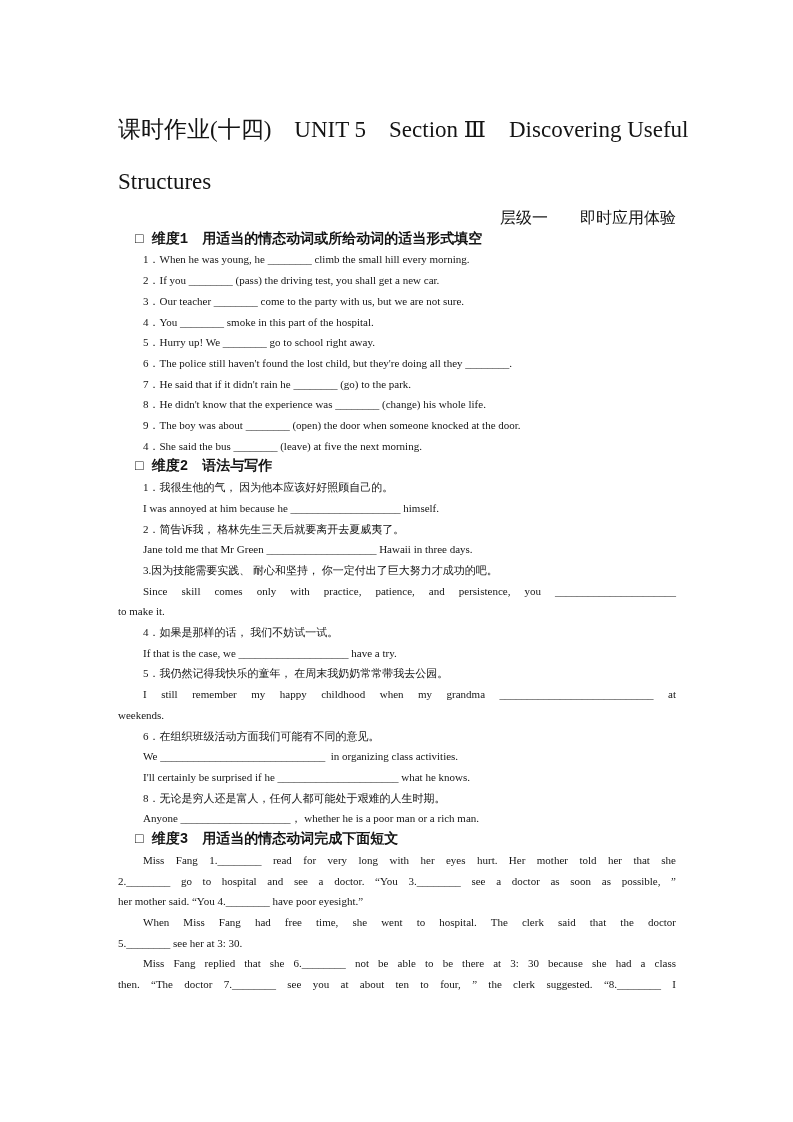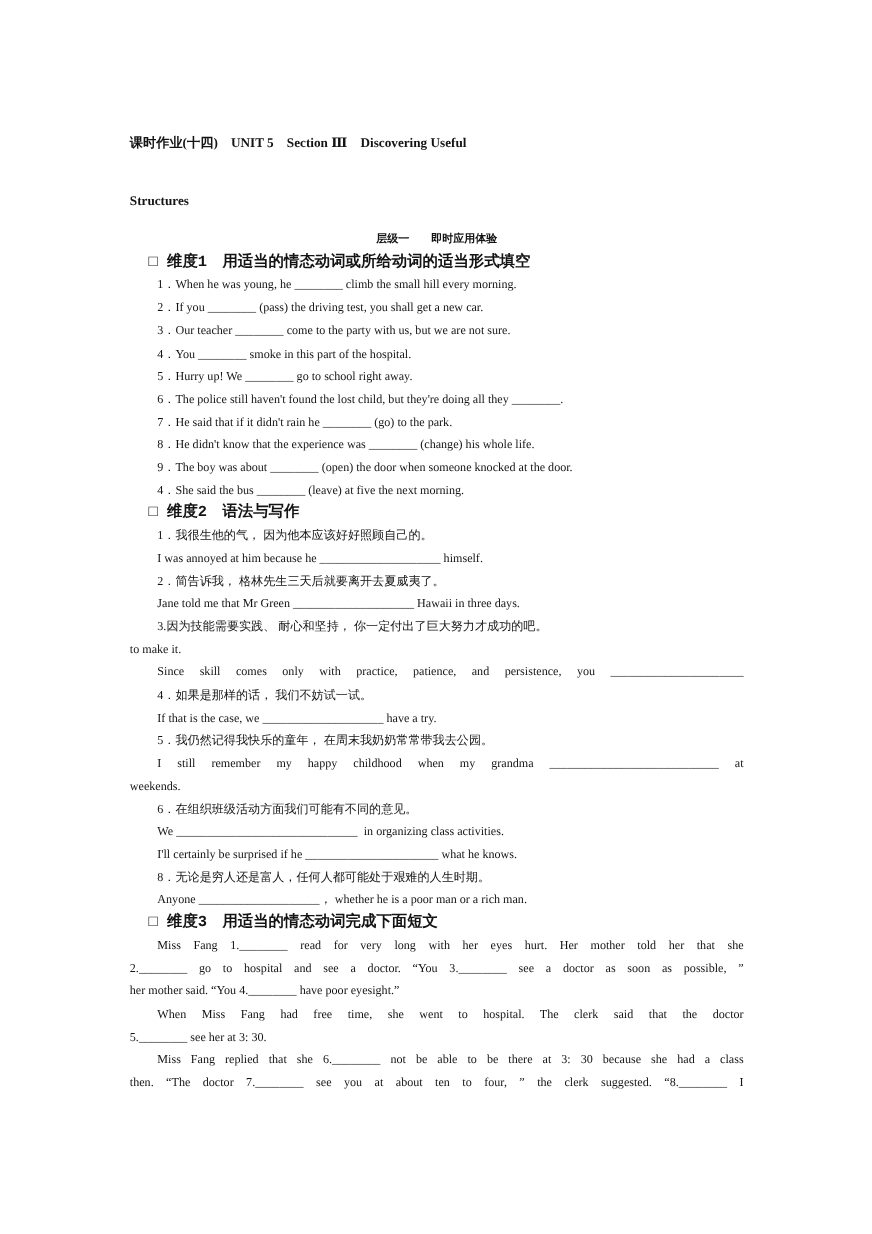--- a/index.html
+++ b/index.html
@@ -12,38 +12,38 @@
     overflow:hidden;
     font-family:"Liberation Serif","DejaVu Serif",serif;
   }
   .content{
     position:absolute;
     left:118px;top:104px;
     width:558px;
   }
   .title-line{
     font-family:"Liberation Serif","DejaVu Serif",serif;
-    font-weight:bold;
-    font-size:12px;
+    font-weight:normal;
+    font-size:23px;
     line-height:52px;
     white-space:nowrap;
   }
   .lines{margin-top:0;}
   .line{
     font-size:11px;
     line-height:20.7px;
     white-space:pre;
     font-family:"Liberation Serif","DejaVu Serif",serif;
   }
   .line.center{
-    text-align:center;
+    text-align:right;
     white-space:normal;
     font-family:"Liberation Sans","DejaVu Sans",sans-serif;
-    font-weight:bold;
-    font-size:10px;
+    font-weight:normal;
+    font-size:16px;
   }
   .line.sub{
     font-family:Liberation Mono, monospace;
     font-weight:bold;
     font-size:14px;
     padding-left:17px;
   }
   .line.indent{padding-left:25px;}
   .line.just{
     white-space:nowrap;
@@ -70,22 +70,22 @@
         <div class="line indent">7．He said that if it didn't rain he ________ (go) to the park.</div>
         <div class="line indent">8．He didn't know that the experience was ________ (change) his whole life.</div>
         <div class="line indent">9．The boy was about ________ (open) the door when someone knocked at the door.</div>
         <div class="line indent">4．She said the bus ________ (leave) at five the next morning.</div>
         <div class="line sub">□ 维度2　语法与写作</div>
         <div class="line indent">1．我很生他的气， 因为他本应该好好照顾自己的。</div>
         <div class="line indent">I was annoyed at him because he ____________________ himself.</div>
         <div class="line indent">2．简告诉我， 格林先生三天后就要离开去夏威夷了。</div>
         <div class="line indent">Jane told me that Mr Green ____________________ Hawaii in three days.</div>
         <div class="line indent">3.因为技能需要实践、 耐心和坚持， 你一定付出了巨大努力才成功的吧。</div>
+        <div class="line indent just">Since skill comes only with practice, patience, and persistence, you ______________________</div>
         <div class="line">to make it.</div>
-        <div class="line indent just">Since skill comes only with practice, patience, and persistence, you ______________________</div>
         <div class="line indent">4．如果是那样的话， 我们不妨试一试。</div>
         <div class="line indent">If that is the case, we ____________________ have a try.</div>
         <div class="line indent">5．我仍然记得我快乐的童年， 在周末我奶奶常常带我去公园。</div>
         <div class="line indent just">I still remember my happy childhood when my grandma ____________________________ at</div>
         <div class="line">weekends.</div>
         <div class="line indent">6．在组织班级活动方面我们可能有不同的意见。</div>
         <div class="line indent">We ______________________________  in organizing class activities.</div>
         <div class="line indent">I'll certainly be surprised if he ______________________ what he knows.</div>
         <div class="line indent">8．无论是穷人还是富人，任何人都可能处于艰难的人生时期。</div>
         <div class="line indent">Anyone ____________________， whether he is a poor man or a rich man.</div>

